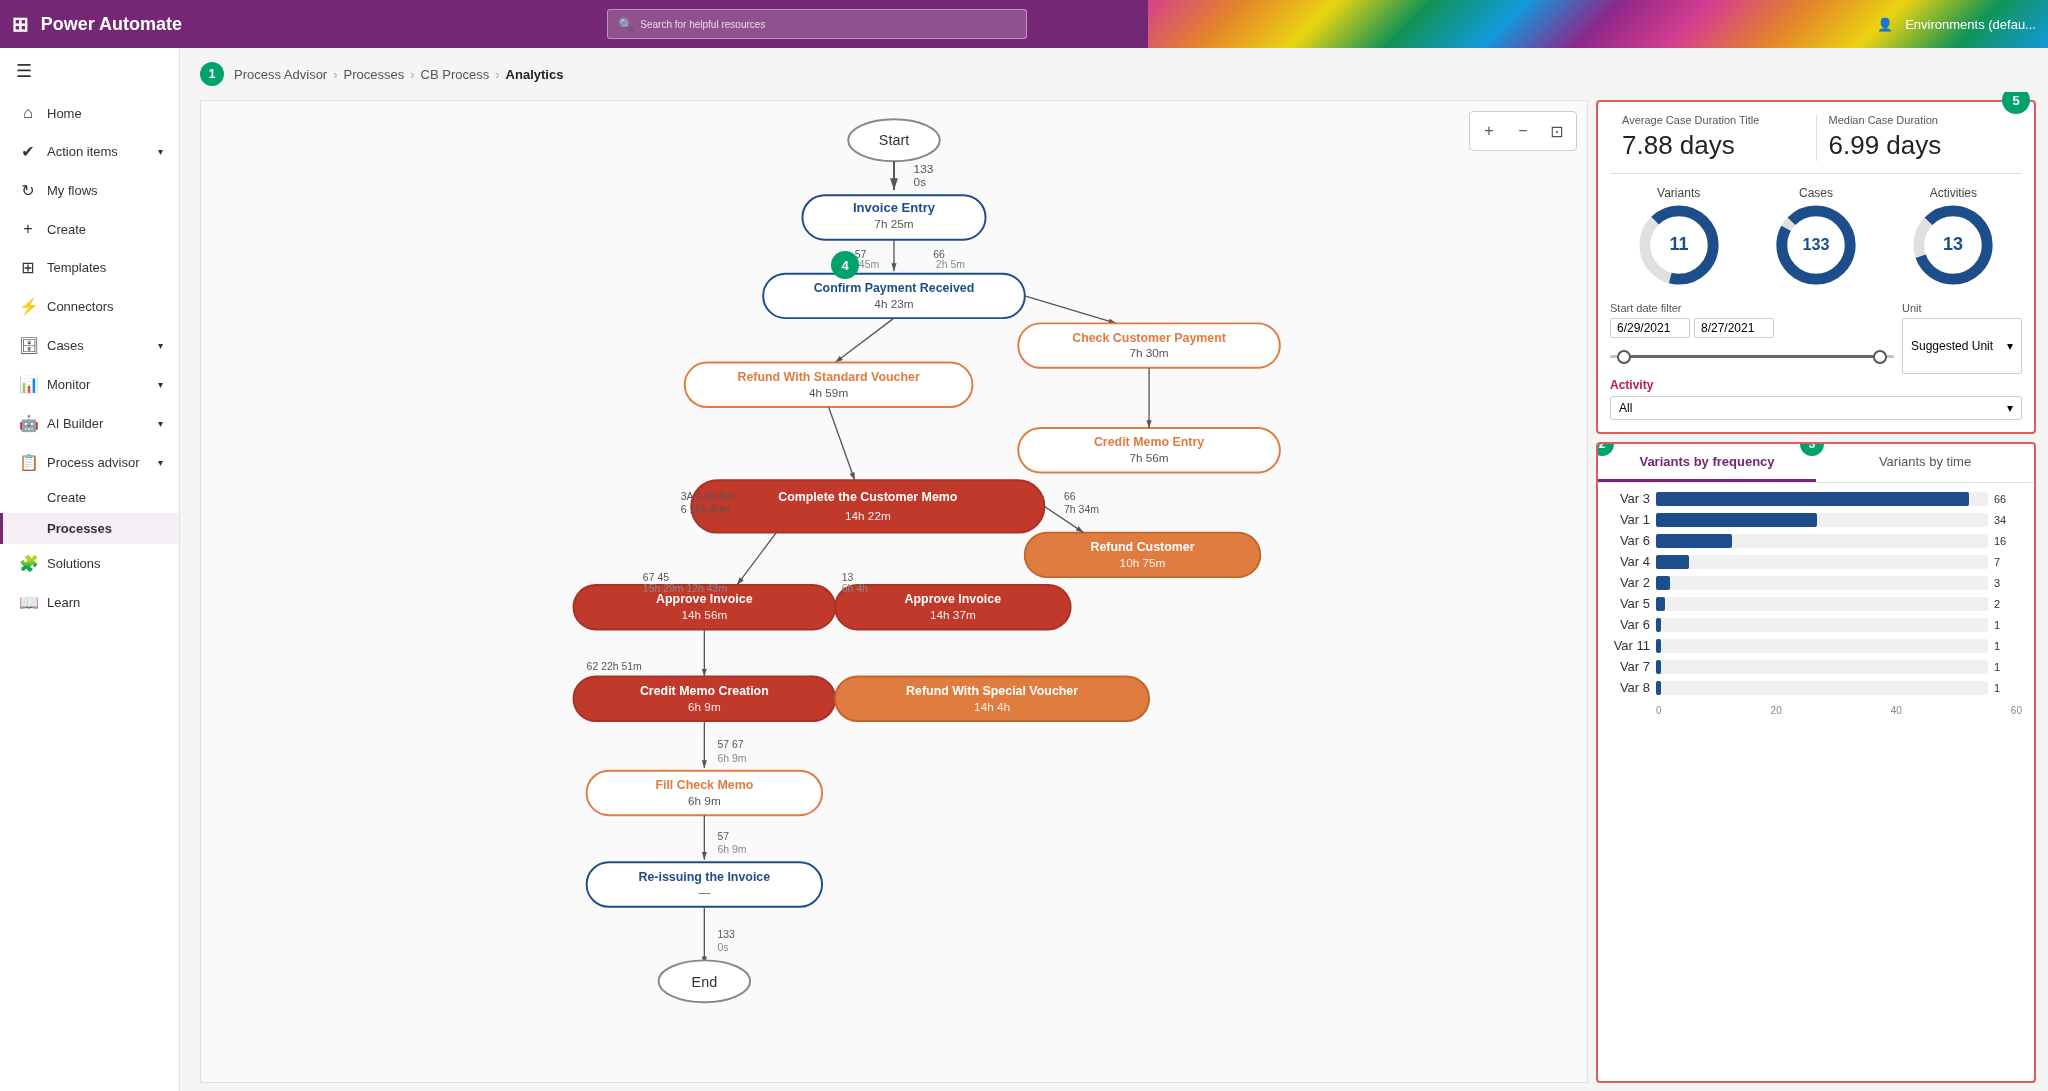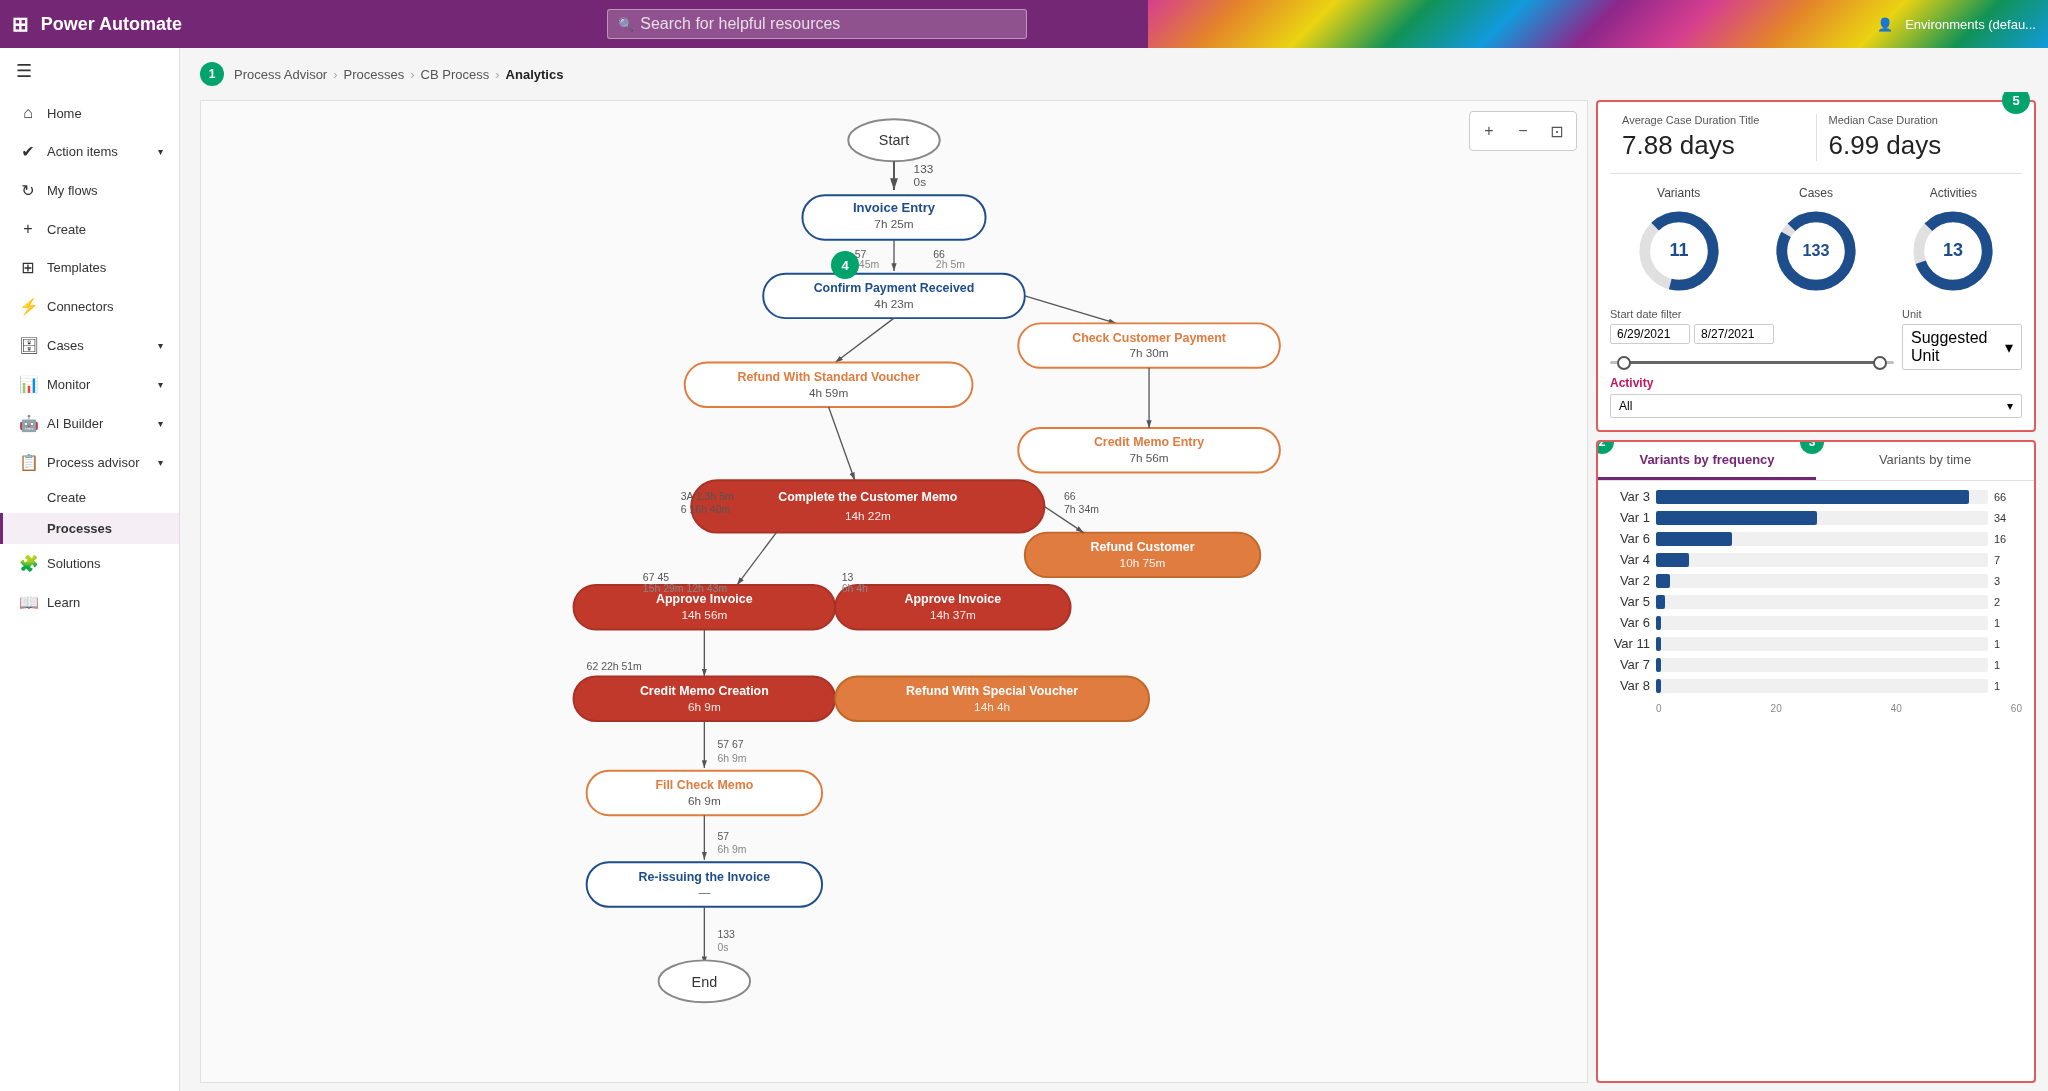--- a/index.html
+++ b/index.html
@@ -36,21 +36,21 @@
       flex: 1; max-width: 420px; margin: 0 auto;
       background: rgba(255,255,255,0.2);
       border: 1px solid rgba(255,255,255,0.4);
       border-radius: 3px;
       display: flex; align-items: center;
       padding: 0 10px; height: 30px;
       z-index: 2;
     }
     .topbar-search input {
       background: transparent; border: none; outline: none;
-      color: white; font-size: 16px; width: 100%;
+      color: white; font-size: 10px; width: 100%;
     }
     .topbar-search input::placeholder { color: rgba(255,255,255,0.8); }
     .topbar-right {
       margin-left: auto; display: flex; align-items: center; gap: 12px;
       z-index: 2; color: white; font-size: 13px;
     }
 
     
     .main-layout {
       display: flex;
@@ -179,21 +179,21 @@
     }
     .stat-box:last-child { border-right: none; }
     .stat-label { font-size: 11px; color: #555; margin-bottom: 4px; }
     .stat-value { font-size: 26px; font-weight: 300; color: #222; }
 
     .donut-row {
       display: flex; justify-content: space-around;
       margin-bottom: 12px;
     }
     .donut-item {
-      display: flex; flex-direction: column; align-items: center; gap: 6px;
+      display: flex; flex-direction: column; align-items: center; 
     }
     .donut-label { font-size: 12px; color: #444; font-weight: 500; }
     .donut-svg { width: 90px; height: 90px; }
 
     .filters-row {
       display: flex; gap: 8px; align-items: flex-start;
     }
     .filter-box {
       flex: 1;
     }
@@ -226,21 +226,21 @@
       width: 14px; height: 14px;
       background: white; border: 2px solid #555;
       border-radius: 50%; top: -5px; cursor: pointer;
     }
     .range-thumb.left { left: 5%; transform: translateX(-50%); }
     .range-thumb.right { right: 5%; transform: translateX(50%); }
 
     .unit-box { flex: 0 0 120px; }
     .unit-select {
       border: 1px solid #ccc; border-radius: 2px;
-      padding: 4px 8px; font-size: 16px; width: 100%;
+      padding: 20px 8px; font-size: 12px; width: 100%;
       display: flex; align-items: center; justify-content: space-between;
       cursor: pointer; background: white;
     }
 
     .activity-row {
       margin-top: 4px;
     }
     .activity-label { font-size: 12px; color: #be185d; font-weight: 600; margin-bottom: 4px; }
     .activity-select {
       border: 1px solid #ccc; border-radius: 2px;

